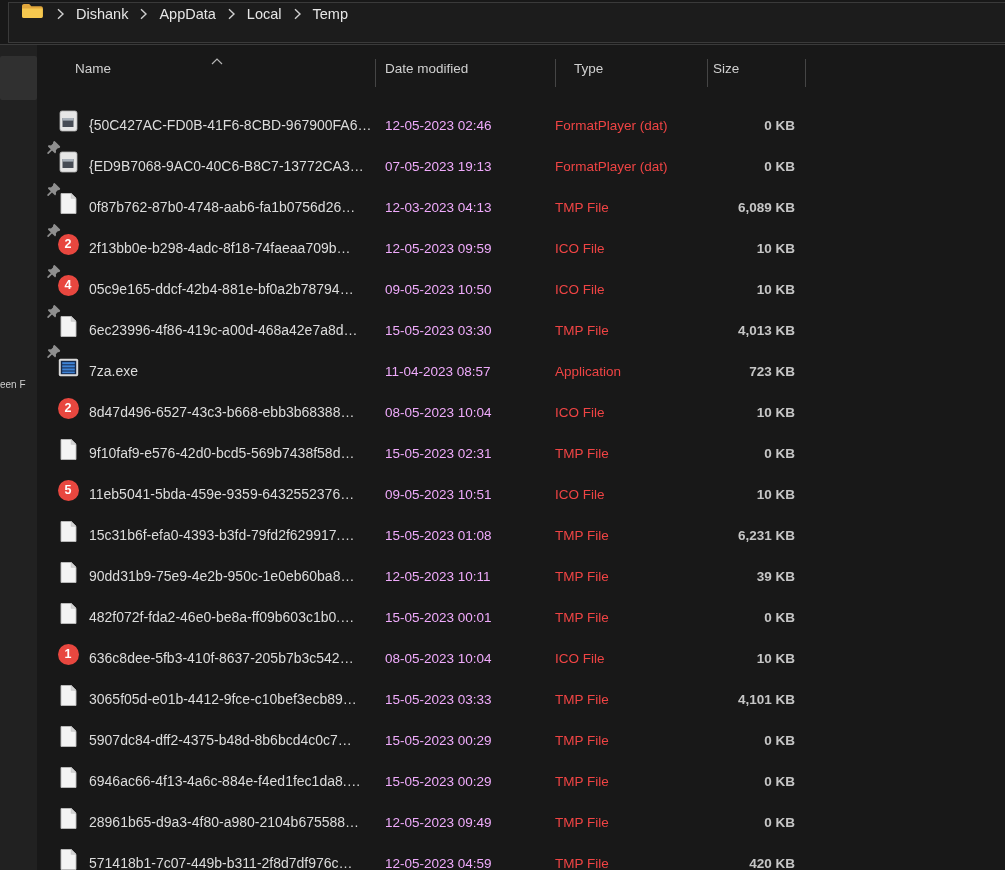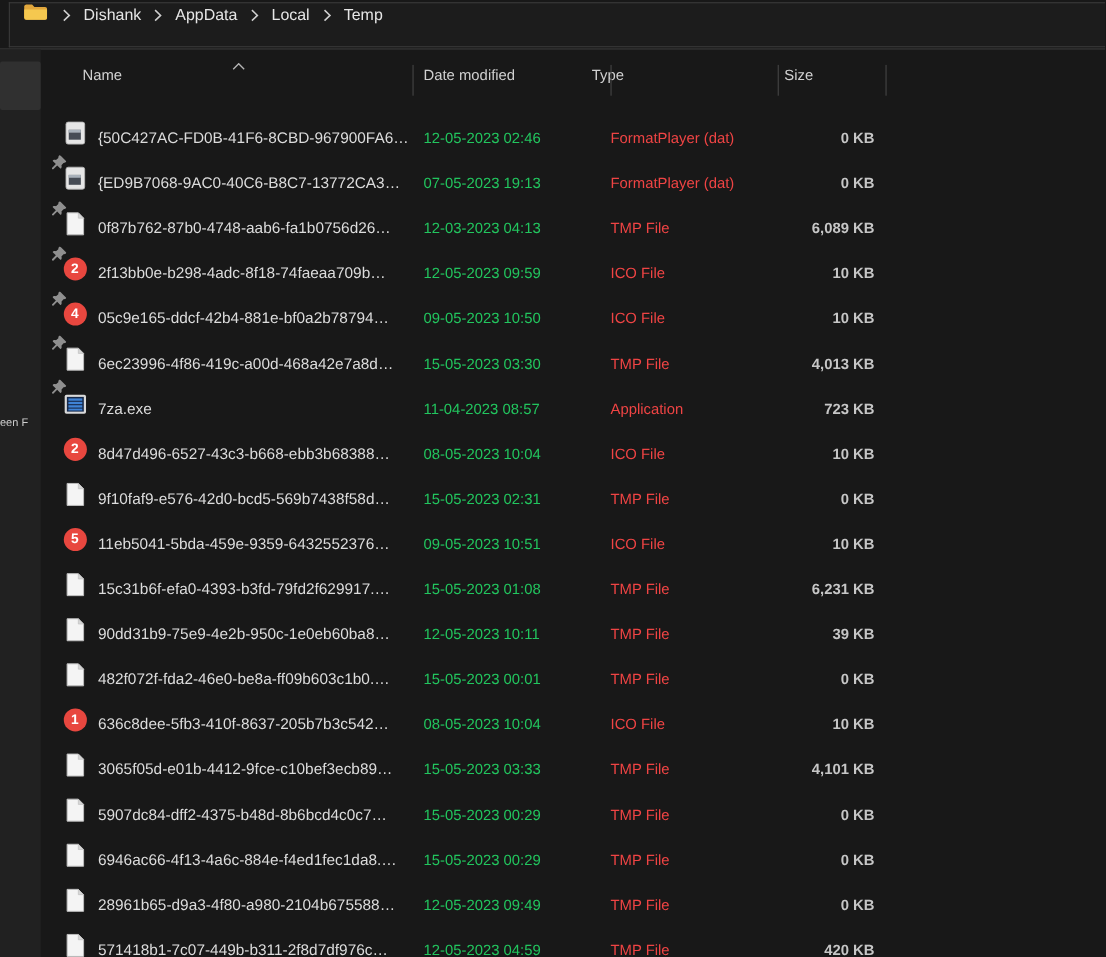--- a/index.html
+++ b/index.html
@@ -25,21 +25,21 @@
   .listhead{position:absolute;left:40px;top:45px;right:0;height:47px;}
   .col-label{position:absolute;top:16px;font-size:13.5px;color:#d0d0d0;cursor:default;}
   .sort-caret{position:absolute;left:171px;top:6px;}
   .col-div{position:absolute;top:14px;height:28px;width:1px;background:#454545;}
 
   
   .rows{position:absolute;left:40px;top:92px;right:0;}
   .frow{height:41px;display:flex;align-items:flex-end;padding-left:16px;box-sizing:border-box;}
   .icell{width:24px;height:24px;display:flex;align-items:center;justify-content:center;flex:0 0 24px;}
   .ncell{margin-left:9px;width:296px;font-size:14px;color:#dcdcdc;white-space:nowrap;overflow:hidden;}
-  .dcell{width:170px;font-size:13.5px;color:#22c55e;white-space:nowrap;}
+  .dcell{width:170px;font-size:13.5px;color:#f0abfc;white-space:nowrap;}
   .tcell{width:152px;font-size:13.5px;color:#ef4444;white-space:nowrap;}
   .scell{width:88px;font-size:13.5px;color:#c6c6c6;text-align:right;white-space:nowrap;font-weight:bold;}
   .badge{width:21px;height:21px;border-radius:50%;background:#e8473f;color:#ffffff;
          font-size:12.5px;font-weight:bold;display:flex;align-items:center;justify-content:center;}
 </style>
 </head>
 <body>
 
 <div class="stage">
 
@@ -116,21 +116,21 @@
   <div class="side-partial">een F</div>
 
   <div class="listhead">
     <span class="sort-caret">
       <svg width="12" height="7" viewBox="0 0 12 7">
           <path d="M1 6l5-5 5 5" stroke="#b5b5b5" stroke-width="1.2" fill="none"></path>
         </svg>
     </span>
     <span class="col-label" style="left:35px;">Name</span>
     <span class="col-label" style="left:345px;">Date modified</span>
-    <span class="col-label" style="left:498px;">Type</span>
+    <span class="col-label" style="left:534px;">Type</span>
     <span class="col-label" style="left:673px;">Size</span>
     <span class="col-div" style="left:335px;"></span>
     <span class="col-div" style="left:515px;"></span>
     <span class="col-div" style="left:667px;"></span>
     <span class="col-div" style="left:765px;"></span>
   </div>
 
   <div class="rows" id="rows">
       <div class="frow">
         <span class="icell">

